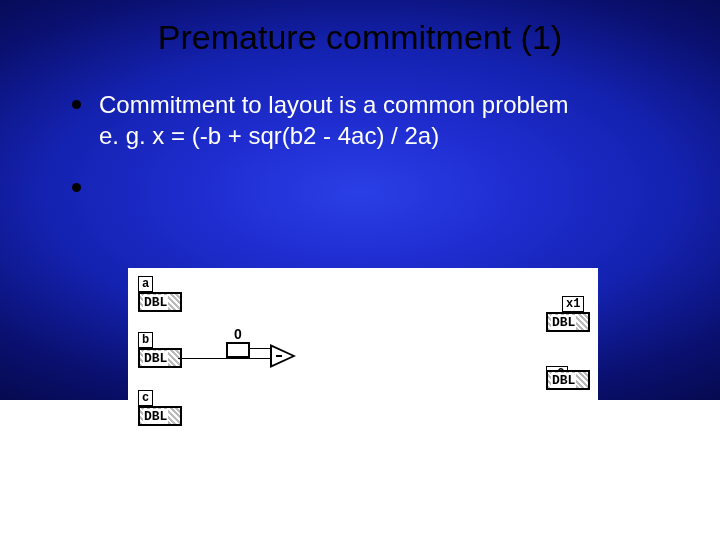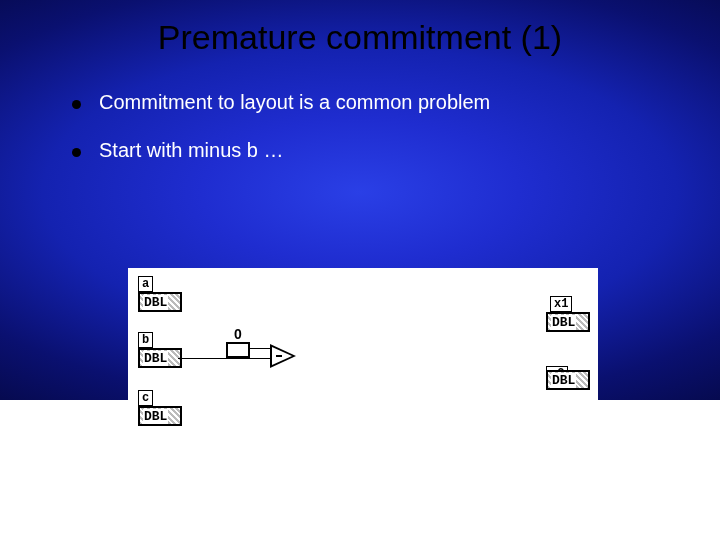--- a/index.html
+++ b/index.html
@@ -47,21 +47,21 @@
   .dot {
     width: 9px;
     height: 9px;
     background: #000;
     border-radius: 50%;
     flex: none;
     margin-top: 10px;
     margin-right: 18px;
   }
   .btext {
-    font-size: 20px;
+    font-size: 24px;
     line-height: 1.28;
     color: #fff;
   }
   .diagram {
     position: absolute;
     top: 268px;
     left: 128px;
     width: 470px;
     height: 172px;
     background: #fff;
@@ -144,28 +144,26 @@
 <div class="slide">
 
   <div class="title">Premature commitment (1)</div>
 
   <div class="content">
 
     <div class="bullet">
       <div class="dot"></div>
       <div class="btext">
         <span>Commitment to layout is a common problem</span><br>
+        <span>e. g.  x = (-b + sqr(b2 - 4ac) / 2a)</span>
       </div>
     </div>
 
     <div class="bullet">
       <div class="dot"></div>
-      <div class="btext">
-        <span>Start with minus b …</span>
-      </div>
     </div>
 
   </div>
 
   <div class="diagram">
 
     <div class="group" style="top:8px; left:10px;">
       <div class="lbl" style="top:0; left:0;">a</div>
       <div class="dbl-box" style="top:16px; left:0; width:34px; height:14px;">
         <span>DBL</span>
@@ -189,21 +187,21 @@
     <div class="zero-lbl" style="top:58px; left:106px;">0</div>
     <div class="node" style="top:74px; left:98px; width:20px; height:12px;"></div>
 
     <div class="tri" style="top:76px; left:142px;"></div>
     <div class="tri-dash" style="top:87px; left:148px;"></div>
 
     <div class="wire" style="top:80px; left:120px; width:22px; height:1px;"></div>
     <div class="wire" style="top:90px; left:50px; width:92px; height:1px;"></div>
 
     <div class="group" style="top:28px; left:418px;">
-      <div class="lbl" style="top:0; left:4px;">x1</div>
+      <div class="lbl" style="top:0; left:16px;">x1</div>
       <div class="dbl-box" style="top:16px; left:0; width:34px; height:14px;">
         <span>DBL</span>
       </div>
     </div>
 
     <div class="group" style="top:86px; left:418px;">
       <div class="lbl" style="top:12px; left:0;">x2</div>
       <div class="dbl-box" style="top:16px; left:0; width:34px; height:14px;">
         <span>DBL</span>
       </div>

